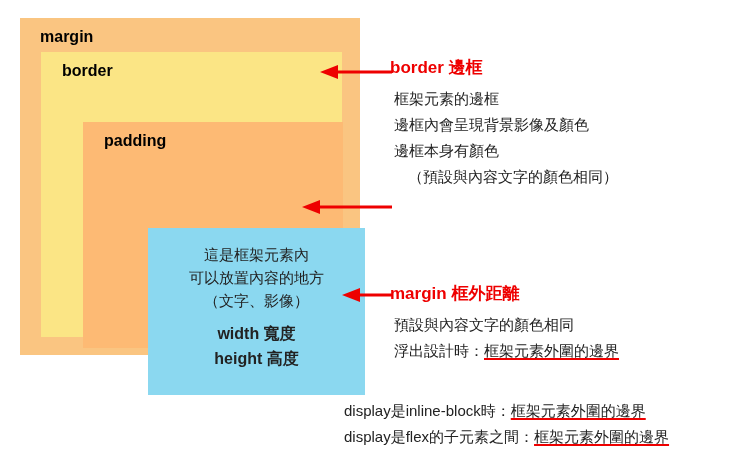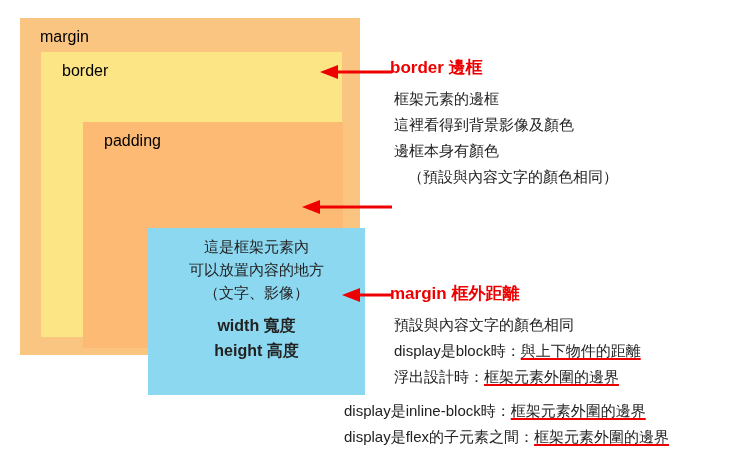--- a/index.html
+++ b/index.html
@@ -23,21 +23,21 @@
     width: 340px;
     height: 337px;
   }
 
   .layer {
     position: absolute;
     box-sizing: border-box;
   }
 
   .layer-label {
-    font-weight: normal;
+    font-weight: bold;
     font-size: 16px;
     color: #000000;
     line-height: 1;
     white-space: nowrap;
   }
 
   #margin-layer {
     left: 0;
     top: 0;
     width: 340px;
@@ -79,21 +79,21 @@
   #content-layer {
     left: 65px;
     top: 106px;
     width: 217px;
     height: 167px;
     background: #8bd8f0;
     display: flex;
     flex-direction: column;
     align-items: center;
     justify-content: flex-start;
-    padding-top: 7px;
+    padding-top: 15px;
   }
 
   .content-line {
     font-size: 15px;
     color: #222222;
     line-height: 23px;
     text-align: center;
     white-space: nowrap;
   }
   .content-line.bold {
@@ -215,30 +215,29 @@
     <line x1="50" y1="10" x2="18" y2="10" stroke="#ee0000" stroke-width="3"></line>
     <polygon points="0,10 18,3 18,17" fill="#ee0000"></polygon>
   </svg>
 </div>
 
 <div id="annotations">
 
   <div id="block-border" class="ann-block">
     <p class="ann-heading">border 邊框</p>
     <p class="ann-line">框架元素的邊框</p>
-    <p class="ann-line">這裡看得到背景影像及顏色</p>
+    <p class="ann-line">邊框內會呈現背景影像及顏色</p>
     <p class="ann-line">邊框本身有顏色</p>
     <p class="ann-line indent">（預設與內容文字的顏色相同）</p>
   </div>
 
 
   <div id="block-margin" class="ann-block">
     <p class="ann-heading">margin 框外距離</p>
     <p class="ann-line">預設與內容文字的顏色相同</p>
-    <p class="ann-line"><span>display是block時：</span><span class="ul-red">與上下物件的距離</span></p>
     <p class="ann-line"><span>浮出設計時：</span><span class="ul-red">框架元素外圍的邊界</span></p>
   </div>
 
   <div id="block-tail">
     <p class="ann-line"><span>display是inline-block時：</span><span class="ul-red">框架元素外圍的邊界</span></p>
     <p class="ann-line"><span>display是flex的子元素之間：</span><span class="ul-red">框架元素外圍的邊界</span></p>
   </div>
 
 </div>
 

